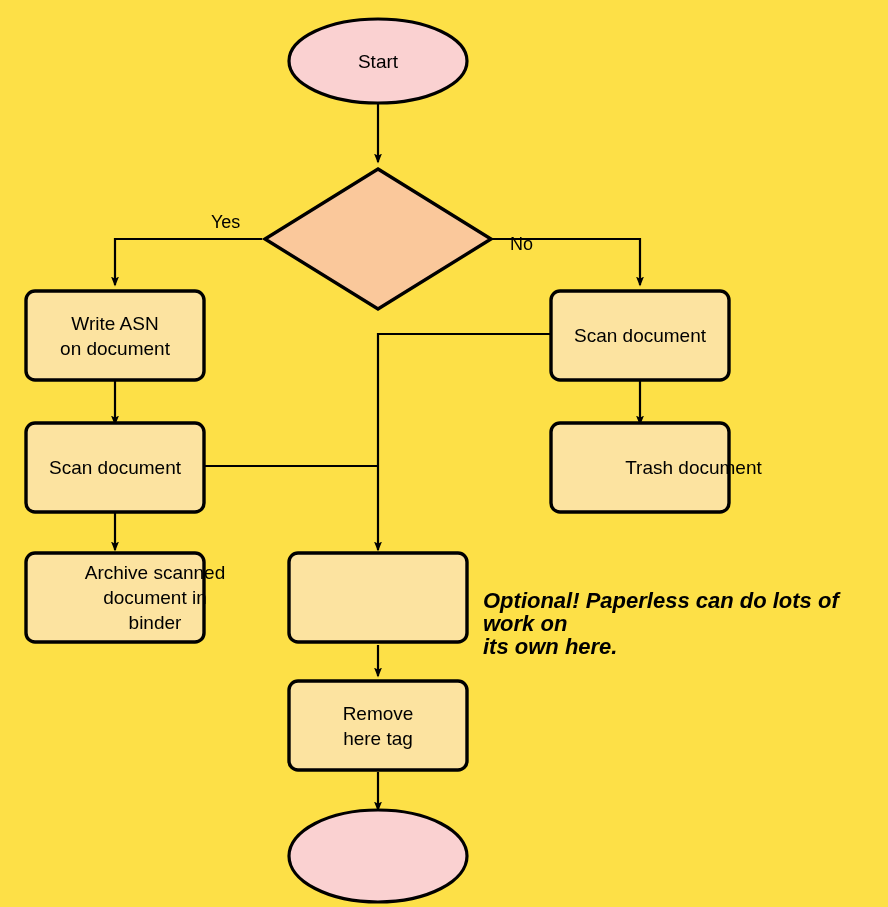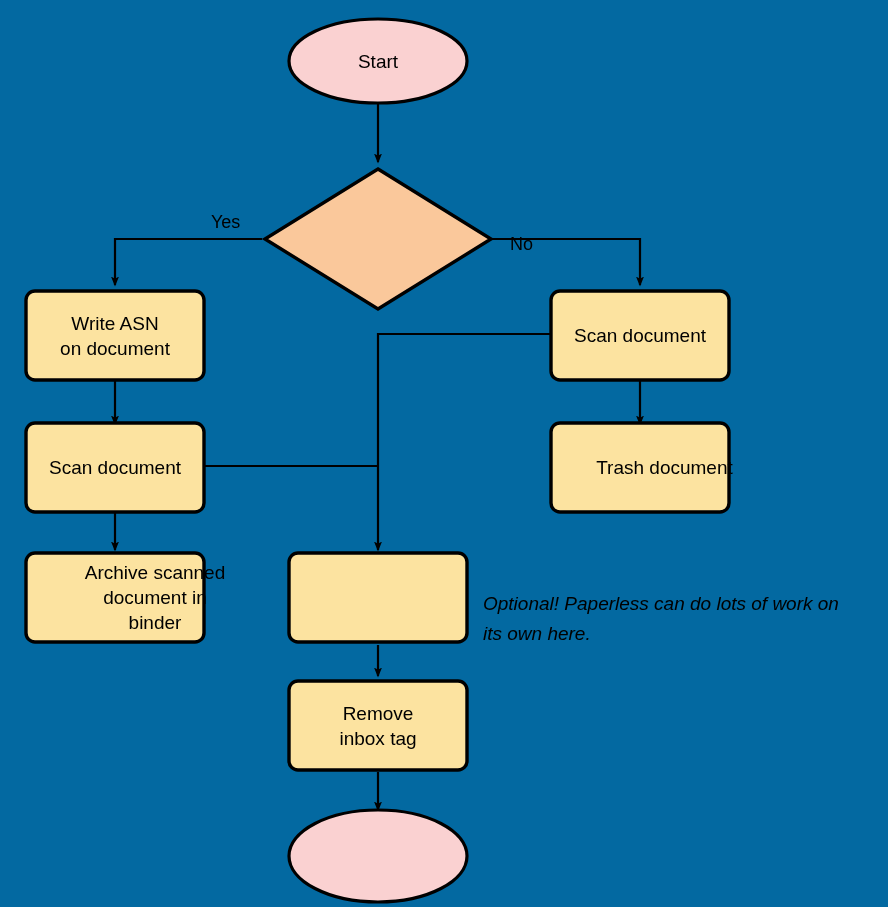--- a/index.html
+++ b/index.html
@@ -7,21 +7,21 @@
     padding: 0;
     background: #ffffff;
   }
   body {
     font-family: "Liberation Sans", sans-serif;
   }
   #canvas {
     position: relative;
     width: 888px;
     height: 907px;
-    background: #0369a1;
+    background: #fde047;
     overflow: hidden;
   }
   #flow-svg {
     position: absolute;
     left: 0;
     top: 0;
     width: 888px;
     height: 907px;
   }
   .node-text {
@@ -42,24 +42,25 @@
     color: #000000;
     font-family: "Liberation Sans", sans-serif;
     font-size: 18px;
     line-height: 20px;
     white-space: nowrap;
   }
   .annotation {
     position: absolute;
     color: #000000;
     font-family: "Liberation Sans", sans-serif;
-    font-size: 19px;
-    line-height: 30px;
+    font-size: 22px;
+    line-height: 23px;
     font-style: italic;
     white-space: pre-line;
+    font-weight: bold;
   }
   .hit {
     position: absolute;
     cursor: default;
   }
 </style>
 </head>
 <body>
 
 <div id="canvas">
@@ -122,25 +123,25 @@
 on document</div>
 
   <div class="node-text" style="left:26px; top:423px; width:178px; height:89px;">Scan document</div>
 
   <div class="node-text" style="left:26px; top:553px; width:178px; height:89px;margin-left:40px;">Archive scanned
 document in
 binder</div>
 
   <div class="node-text" style="left:551px; top:291px; width:178px; height:89px;">Scan document</div>
 
-  <div class="node-text" style="left:554px; top:423px; width:197px; height:89px;padding-left:12px;">Trash document</div>
+  <div class="node-text" style="left:583px; top:423px; width:197px; height:89px;padding-left:12px;">Trash document</div>
 
 
   <div class="node-text" style="left:289px; top:681px; width:178px; height:89px;">Remove
-inbox tag</div>
+here tag</div>
 
 
   <div class="edge-label" style="left:211px; top:212px;">Yes</div>
 
   <div class="edge-label" style="left:510px; top:212px;margin-top:22px;">No</div>
 
   <div class="annotation" style="left:483px; top:589px; width:405px;">Optional! Paperless can do lots of work on
 its own here.</div>
 
   <div class="hit" style="left:289px; top:19px; width:178px; height:84px;"></div>

